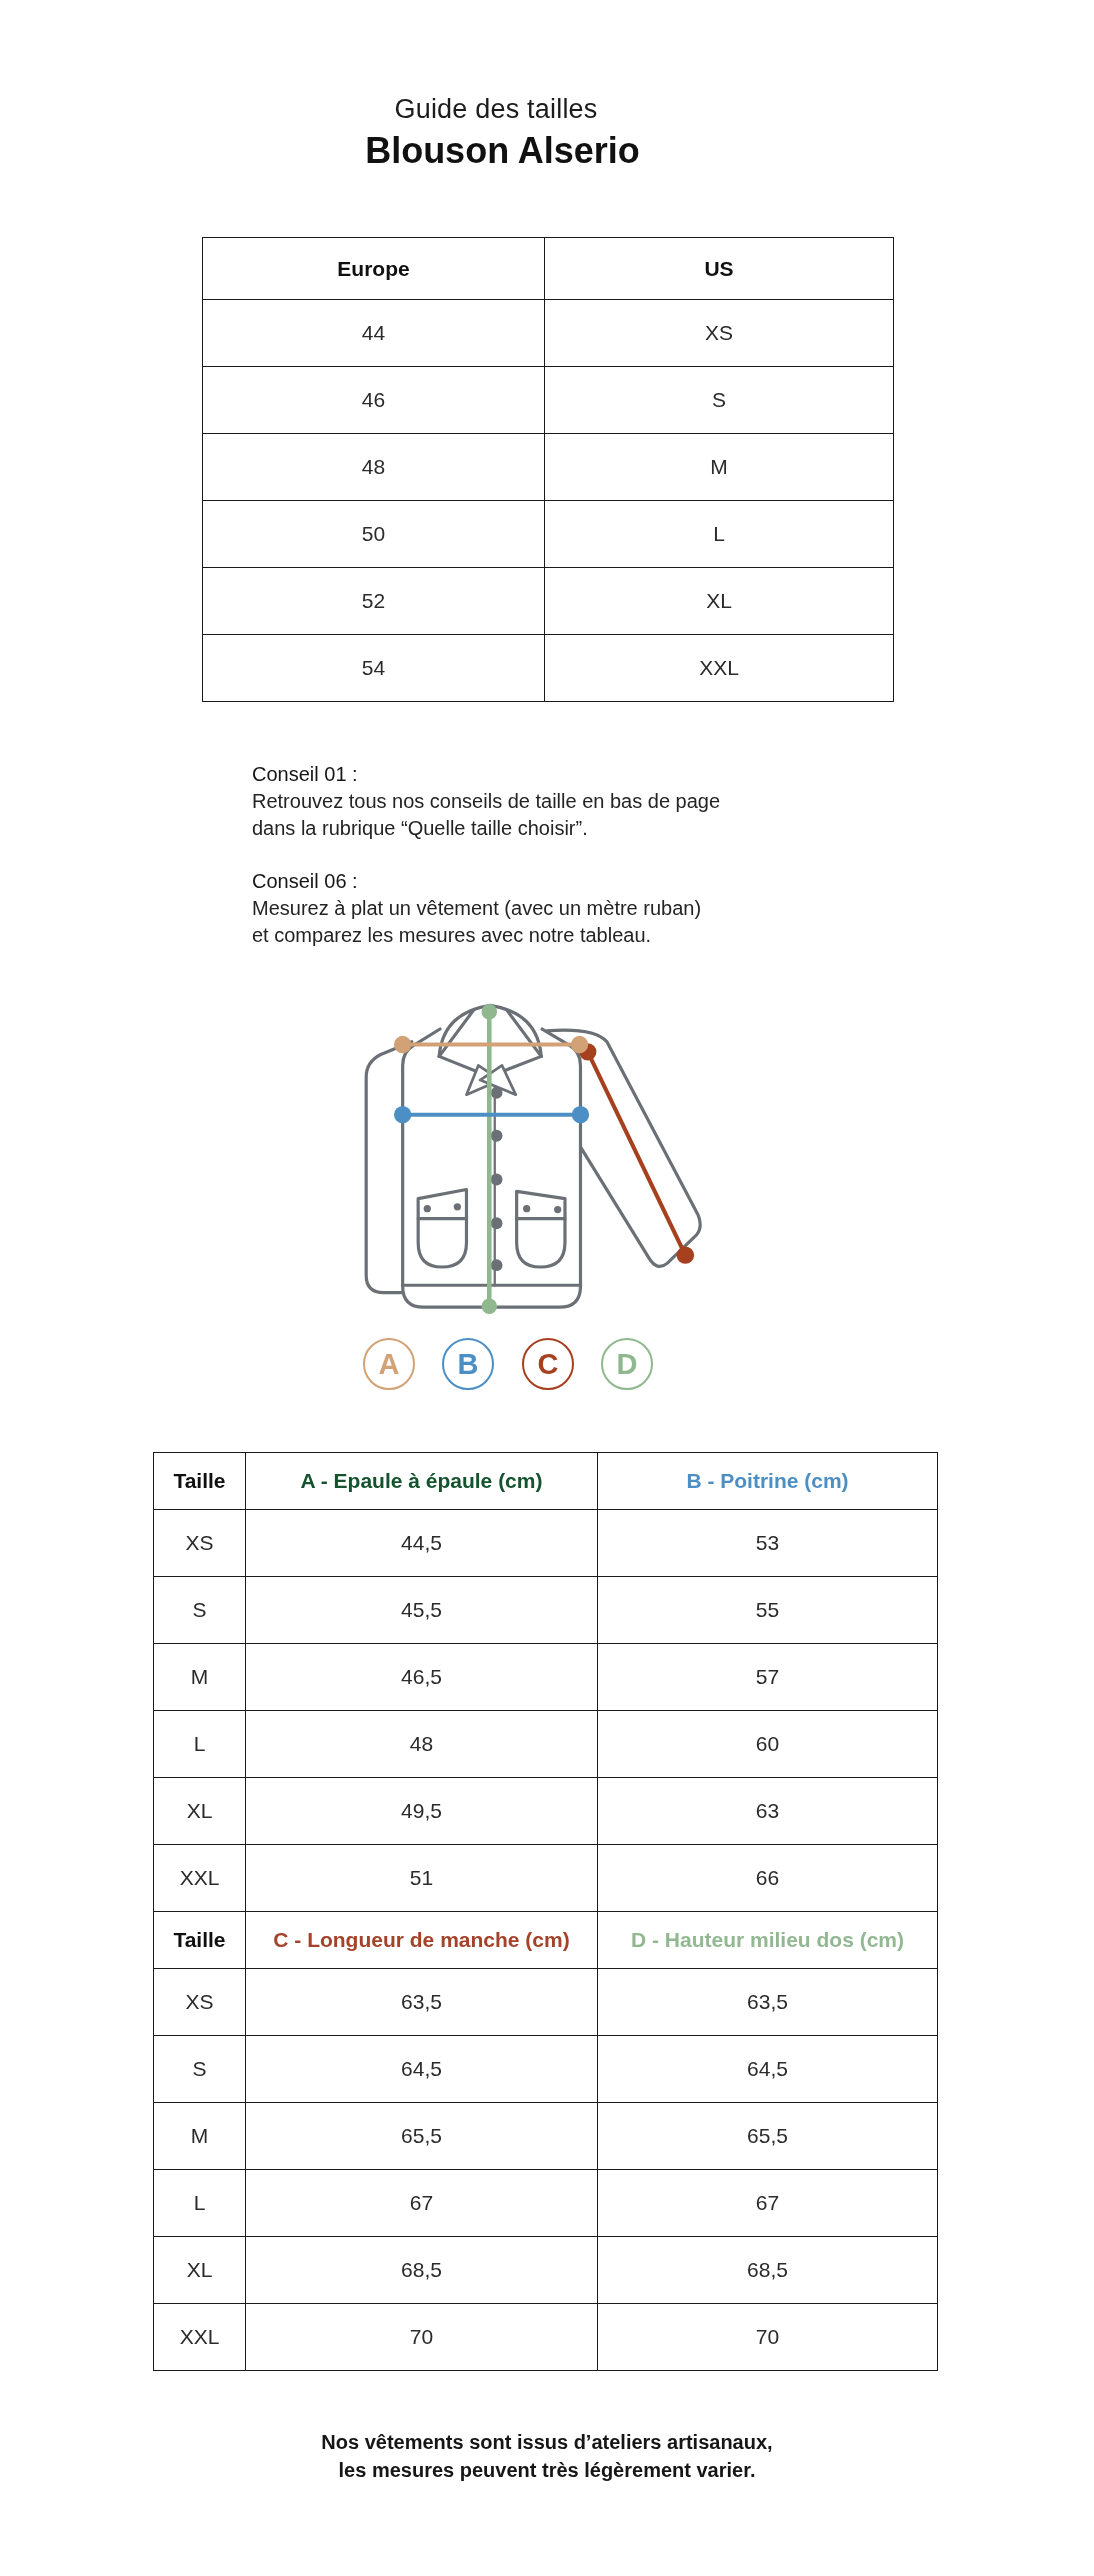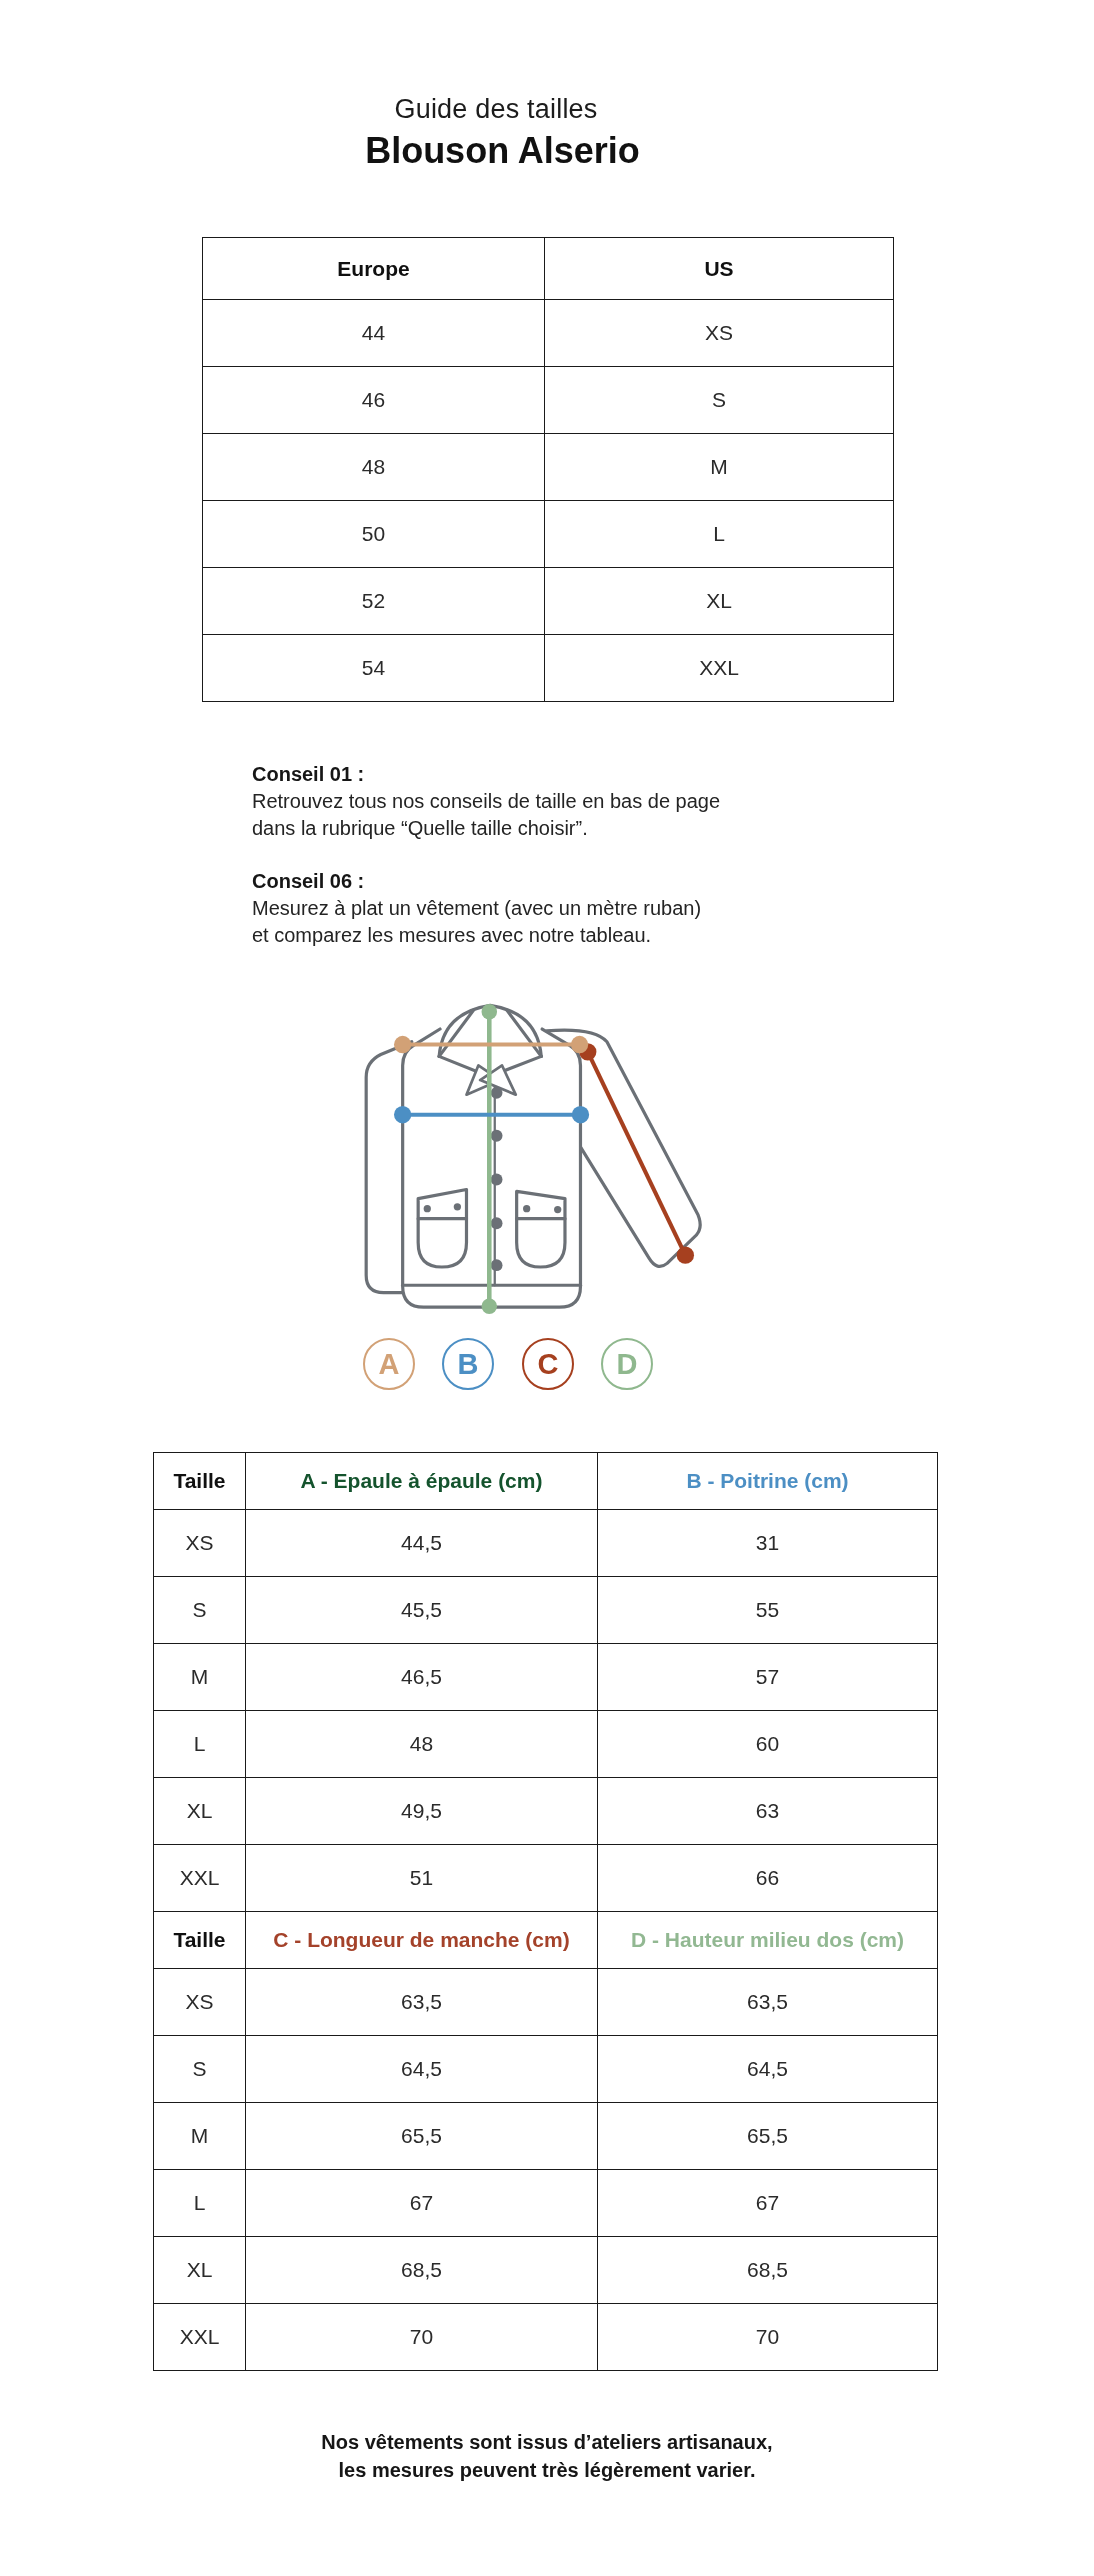--- a/index.html
+++ b/index.html
@@ -27,21 +27,21 @@
   .meas-table{position:absolute;left:153px;top:1452px;width:784px;}
   .meas-table tr.head{height:57px;}
   .meas-table tr.data{height:67px;}
   .col-a-head{color:#14532d;}
   .col-b-head{color:#4c8fc4;}
   .col-c-head{color:#a4422a;}
   .col-d-head{color:#92b892;}
   
   .tips{position:absolute;left:252px;top:761px;width:511px;}
   .tip{margin-bottom:25.5px;}
-  .tip-title{font-weight:700;font-size:20px;line-height:27px;color:#161616;}
+  .tip-title{font-weight:400;font-size:20px;line-height:27px;color:#161616;}
   .tip-line{font-weight:400;font-size:20px;line-height:27px;color:#242424;}
   
   .diagram{position:absolute;left:337px;top:985px;width:383px;height:347px;}
   
   .badge{
     position:absolute;top:1338px;width:52px;height:52px;box-sizing:border-box;
     border:2.7px solid;border-radius:50%;
     display:flex;align-items:center;justify-content:center;
     font-size:29px;font-weight:700;background:#fff;
   }
@@ -190,21 +190,21 @@
       </colgroup>
     <tbody>
         <tr class="head">
       <th>Taille</th>
       <th class="col-a-head">A - Epaule à épaule (cm)</th>
       <th class="col-b-head">B - Poitrine (cm)</th>
     </tr>
     <tr class="data">
       <td>XS</td>
       <td>44,5</td>
-      <td>31</td>
+      <td>53</td>
     </tr>
     <tr class="data">
       <td>S</td>
       <td>45,5</td>
       <td>55</td>
     </tr>
     <tr class="data">
       <td>M</td>
       <td>46,5</td>
       <td>57</td>

